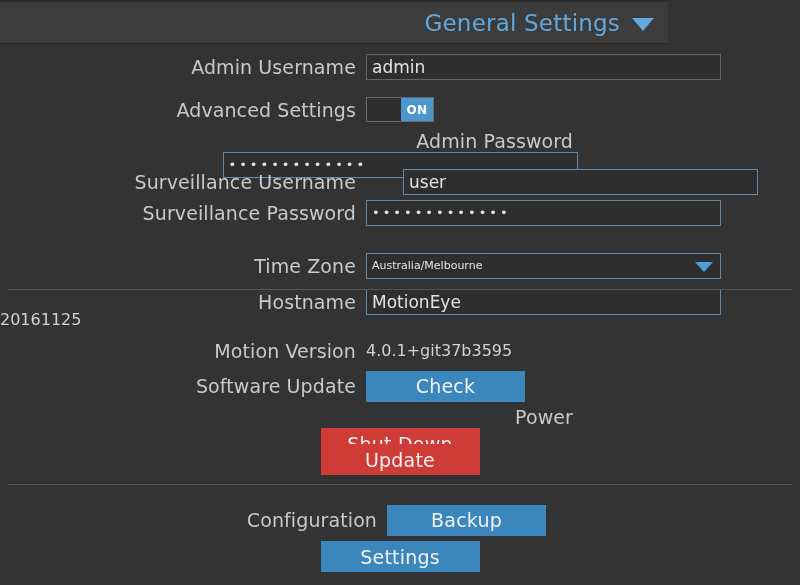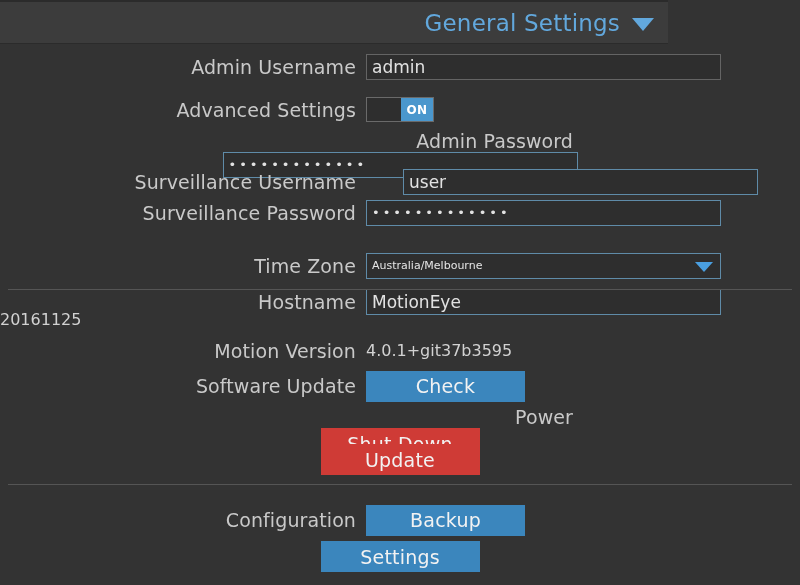--- a/index.html
+++ b/index.html
@@ -322,21 +322,21 @@
         <button class="btn btn-red">Update</button>
       </div>
     </div>
 
   </div>
 
   <div class="divider" id="divider-2"></div>
 
   <div class="section" id="section-config">
 
-    <div class="row row-btn" style="margin-top:17px;">
+    <div class="row row-btn" style="margin-top:17px;padding-left:21px;">
       <div class="label">Configuration</div>
       <div class="field-wrap">
         <button class="btn btn-blue">Backup</button>
       </div>
     </div>
 
     <div class="row row-btn-tight" style="margin-top:3px;">
       <div class="label"></div>
       <div class="field-wrap">
         <button class="btn btn-blue">Settings</button>

